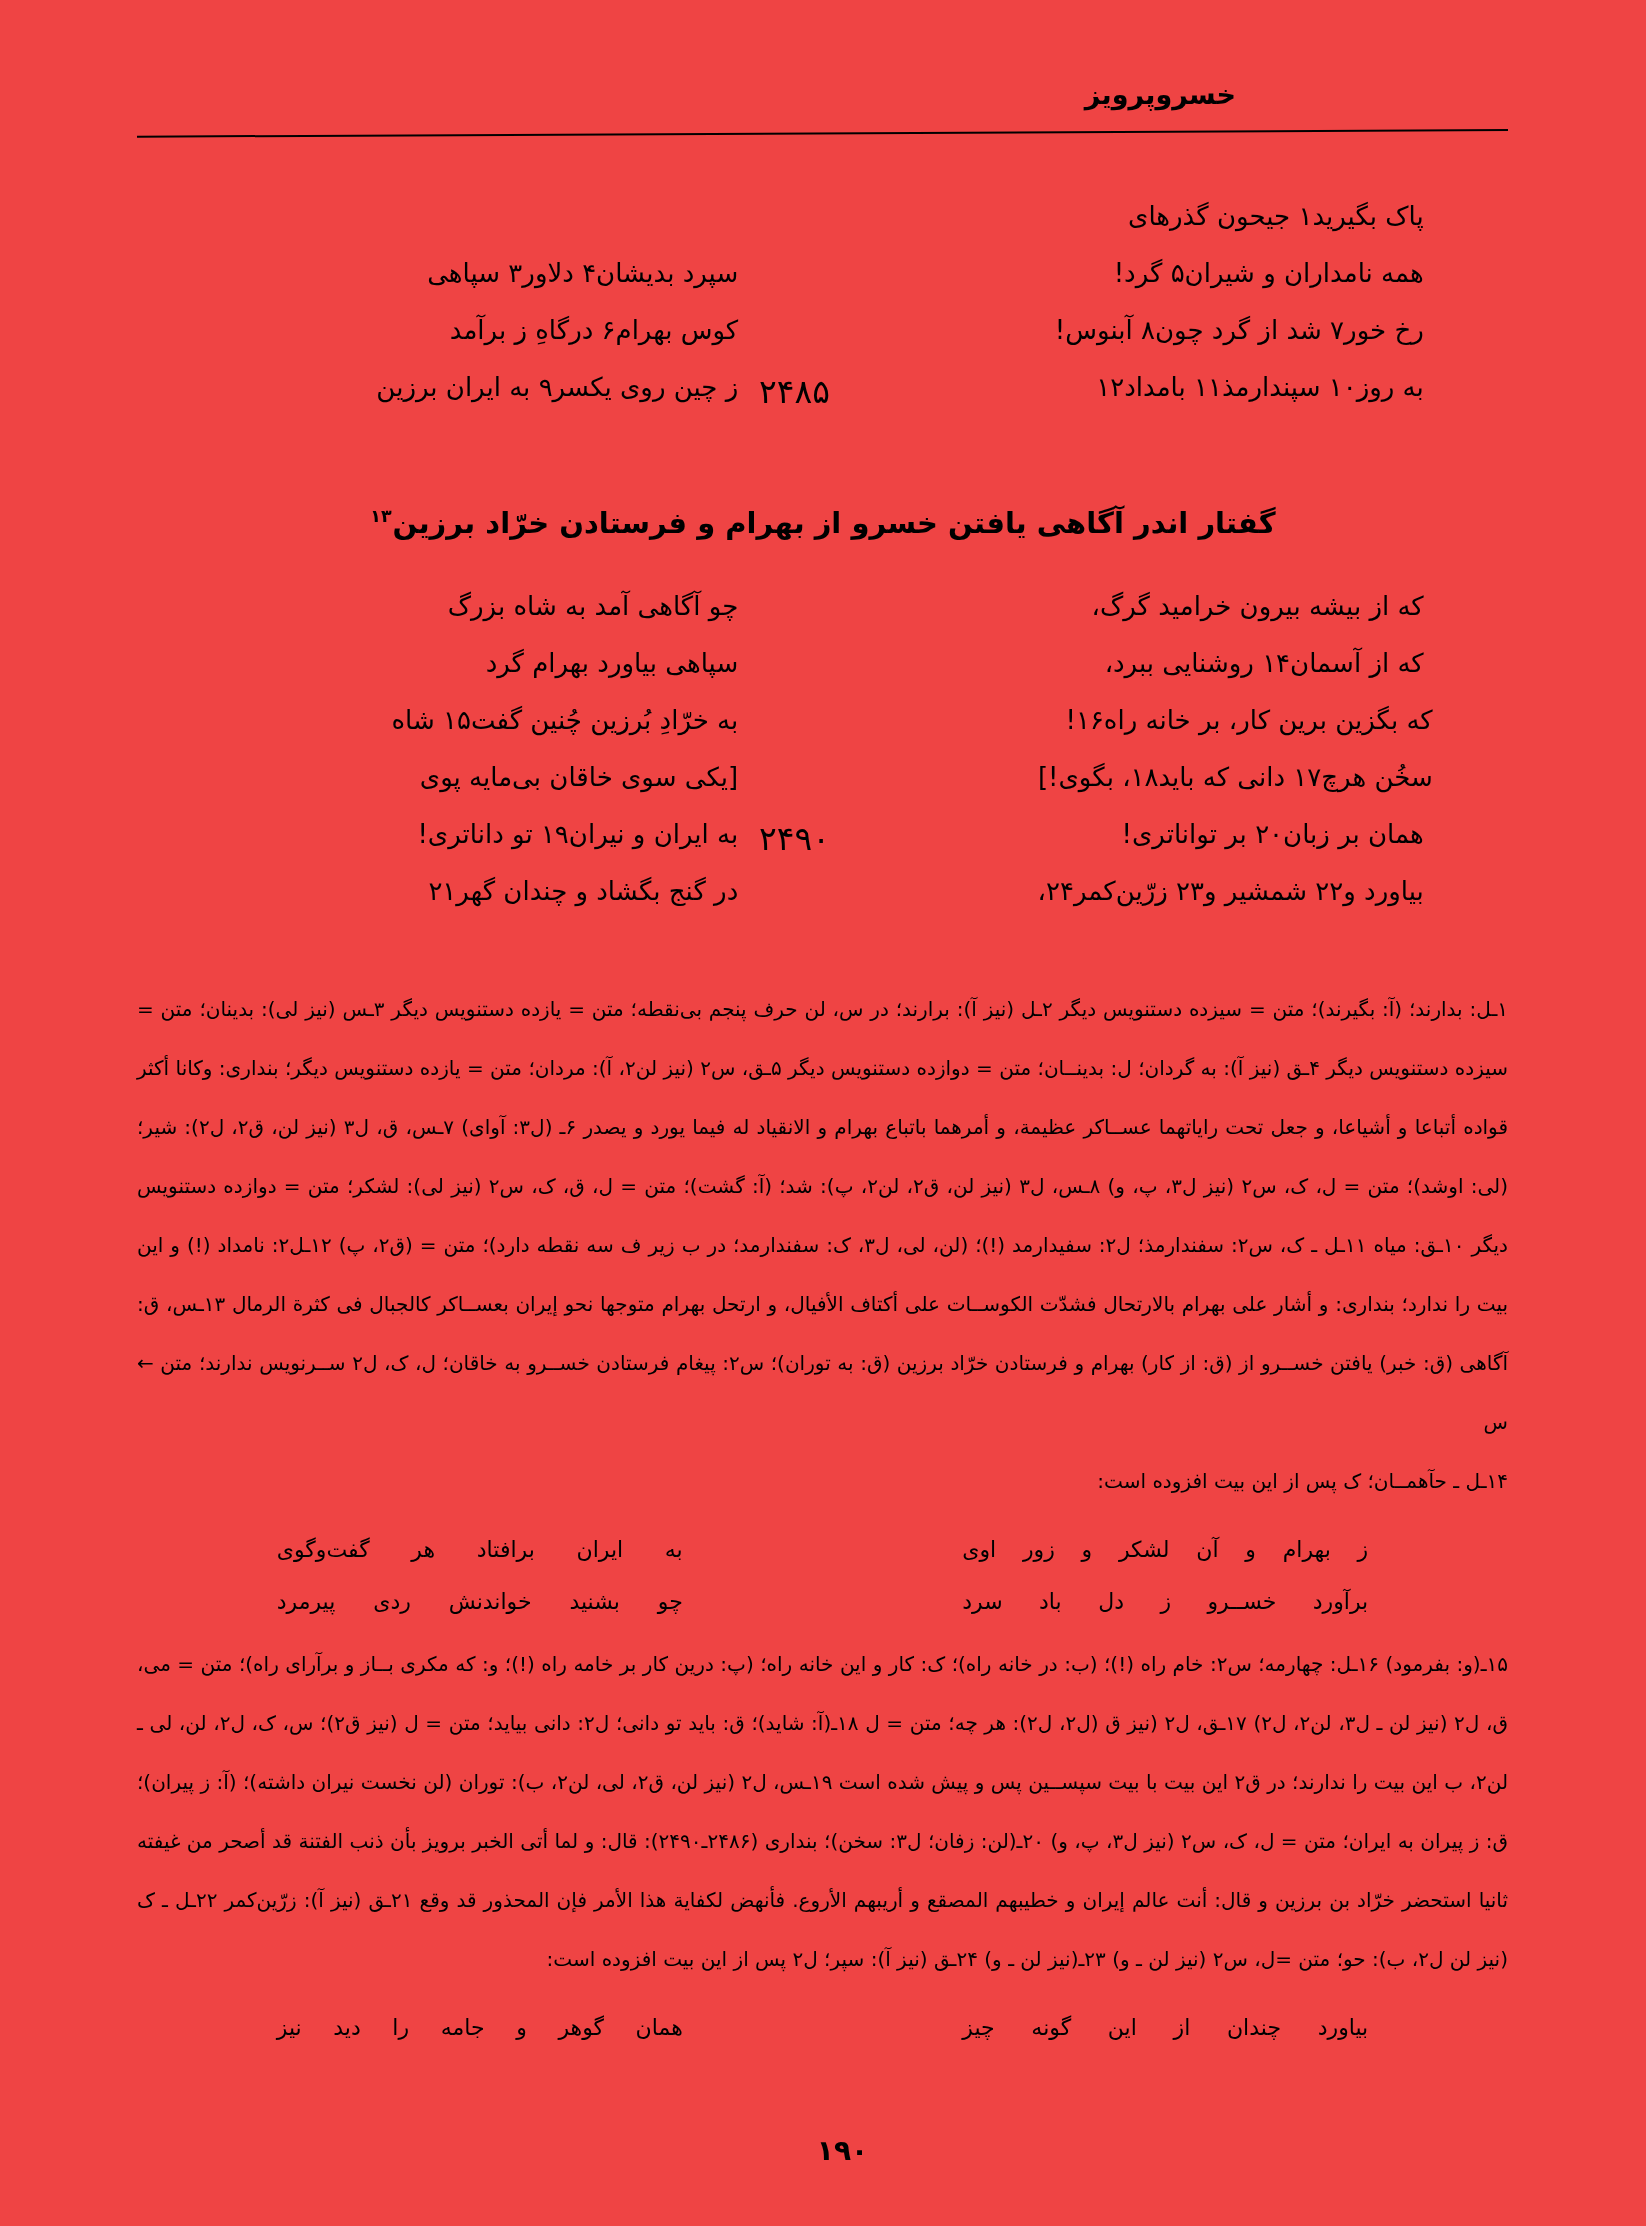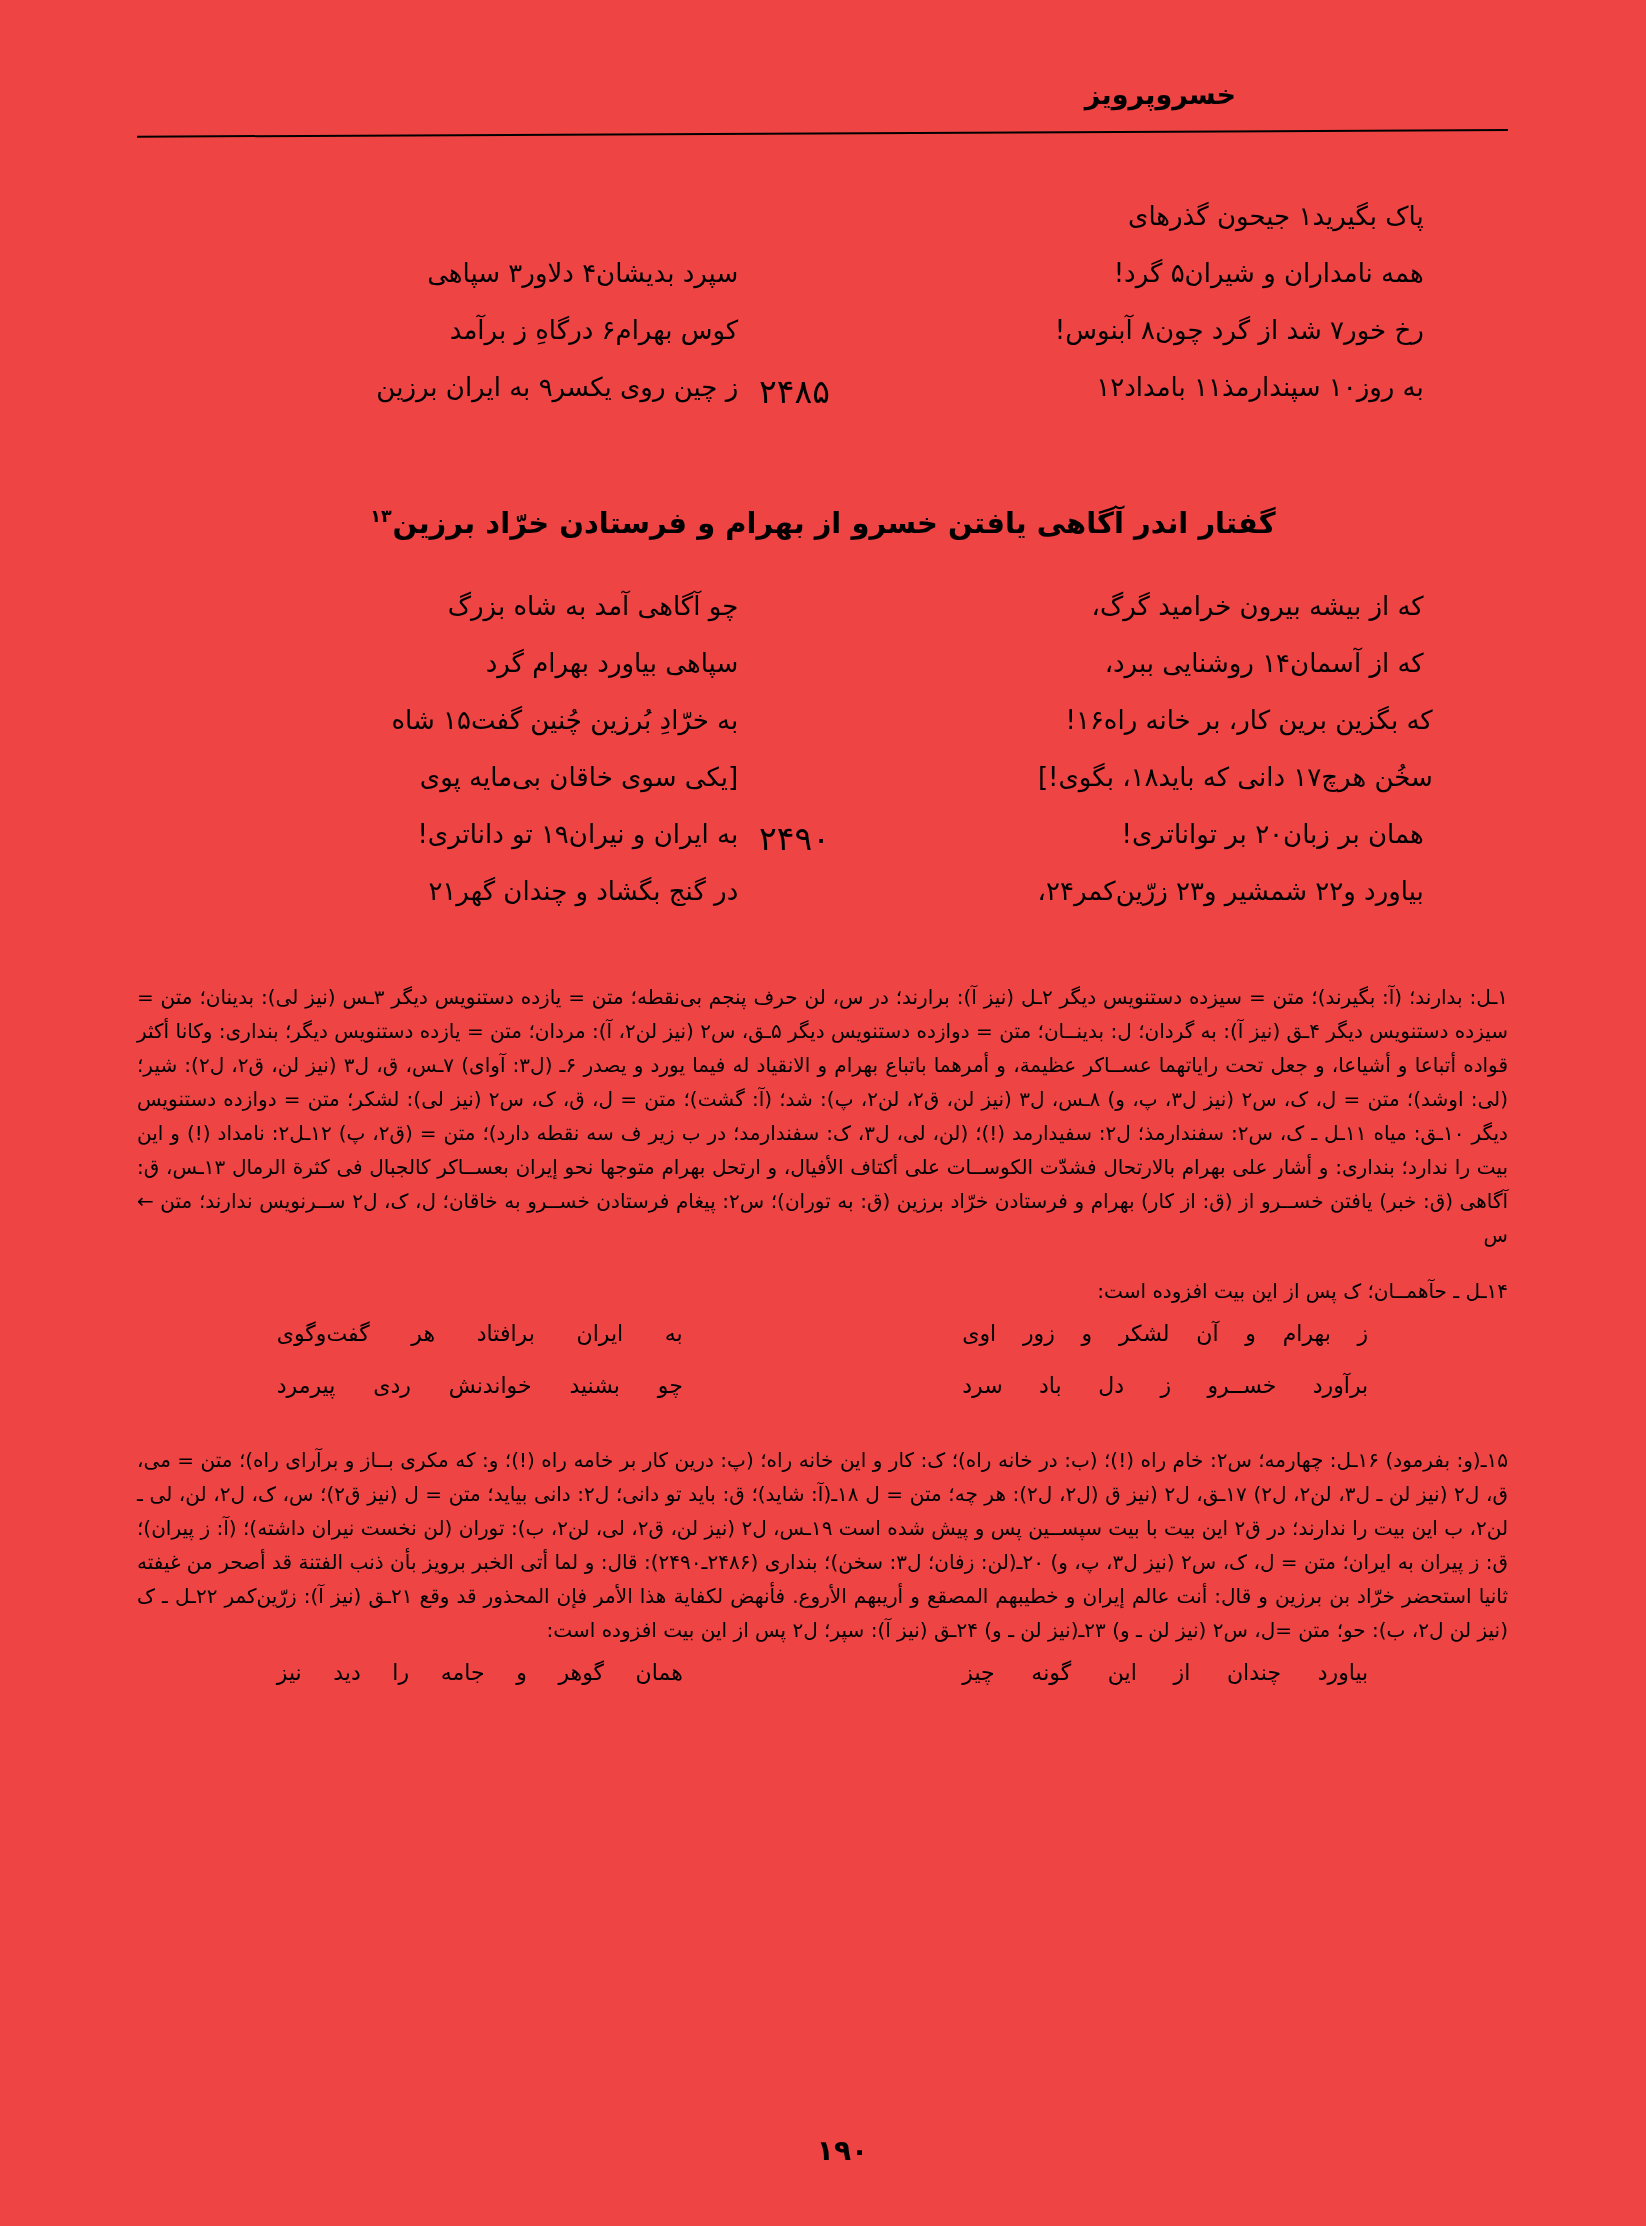--- a/index.html
+++ b/index.html
@@ -108,33 +108,32 @@
   }
   .section-heading sup.fn { font-size: 17.5px; }
 
   
   .apparatus {
     position: absolute;
     top: 980px;
     right: 138px;
     left: 138px;
     font-size: 20px;
-    line-height: 34px;
+    line-height: 59px;
     text-align: justify;
     text-align-last: justify;
     direction: rtl;
   }
   .apparatus p {
     margin: 0;
     text-align: justify;
     text-align-last: justify;
   }
   .apparatus p.last-free {
     text-align-last: right;
-    margin-top: 22px;
   }
 
   
   .inset-couplets {
     margin: 9.2px 0 11px 0;
     direction: rtl;
   }
   .inset-line {
     display: flex;
     flex-direction: row;

